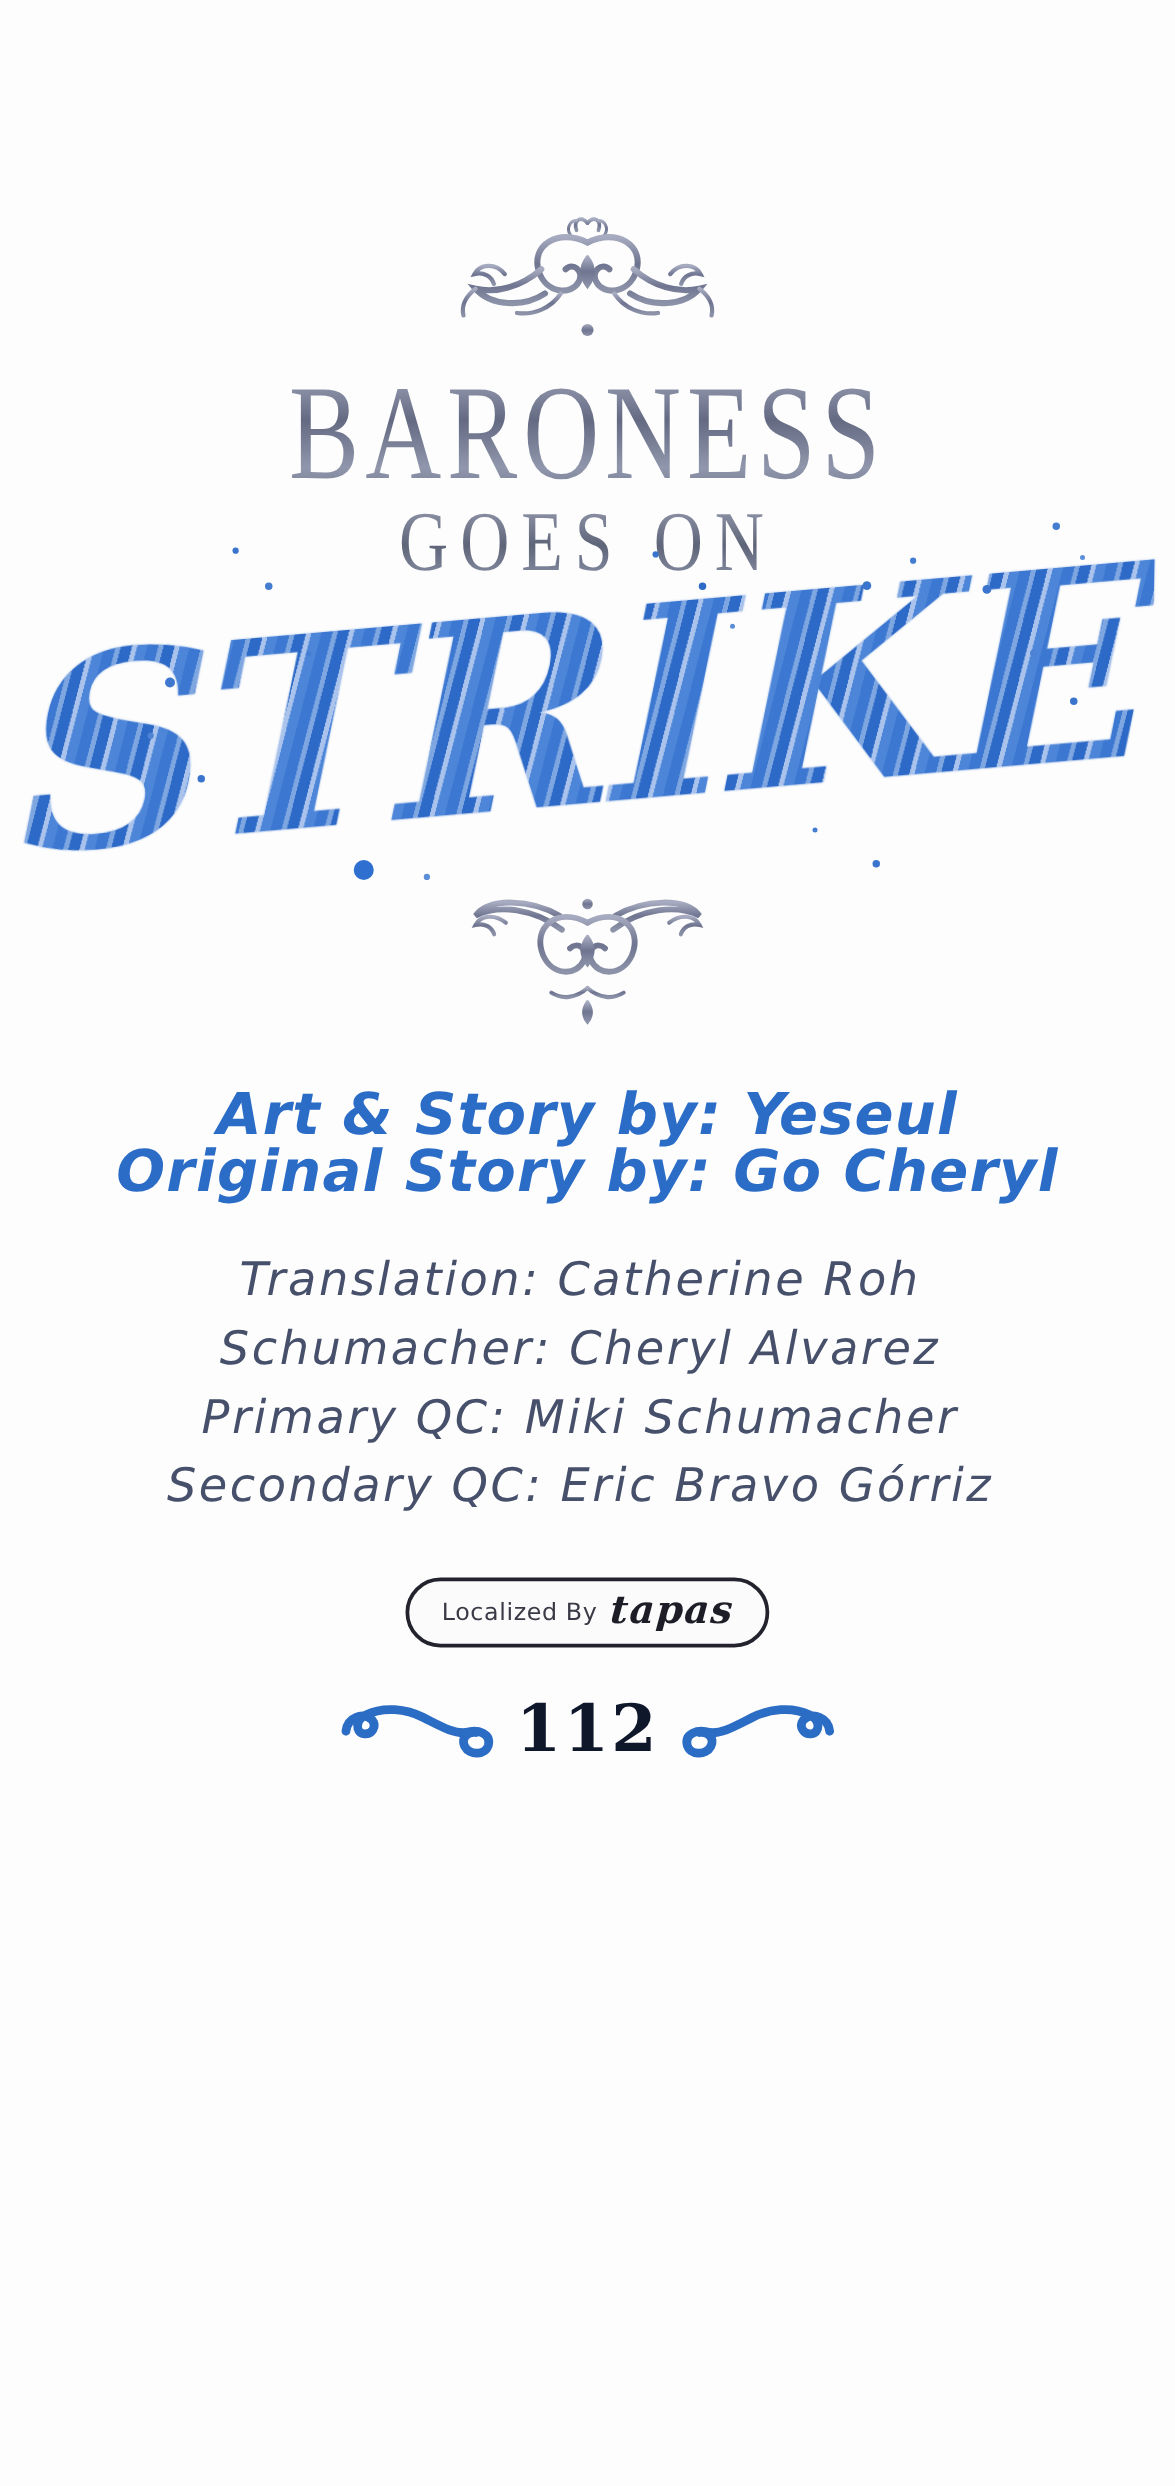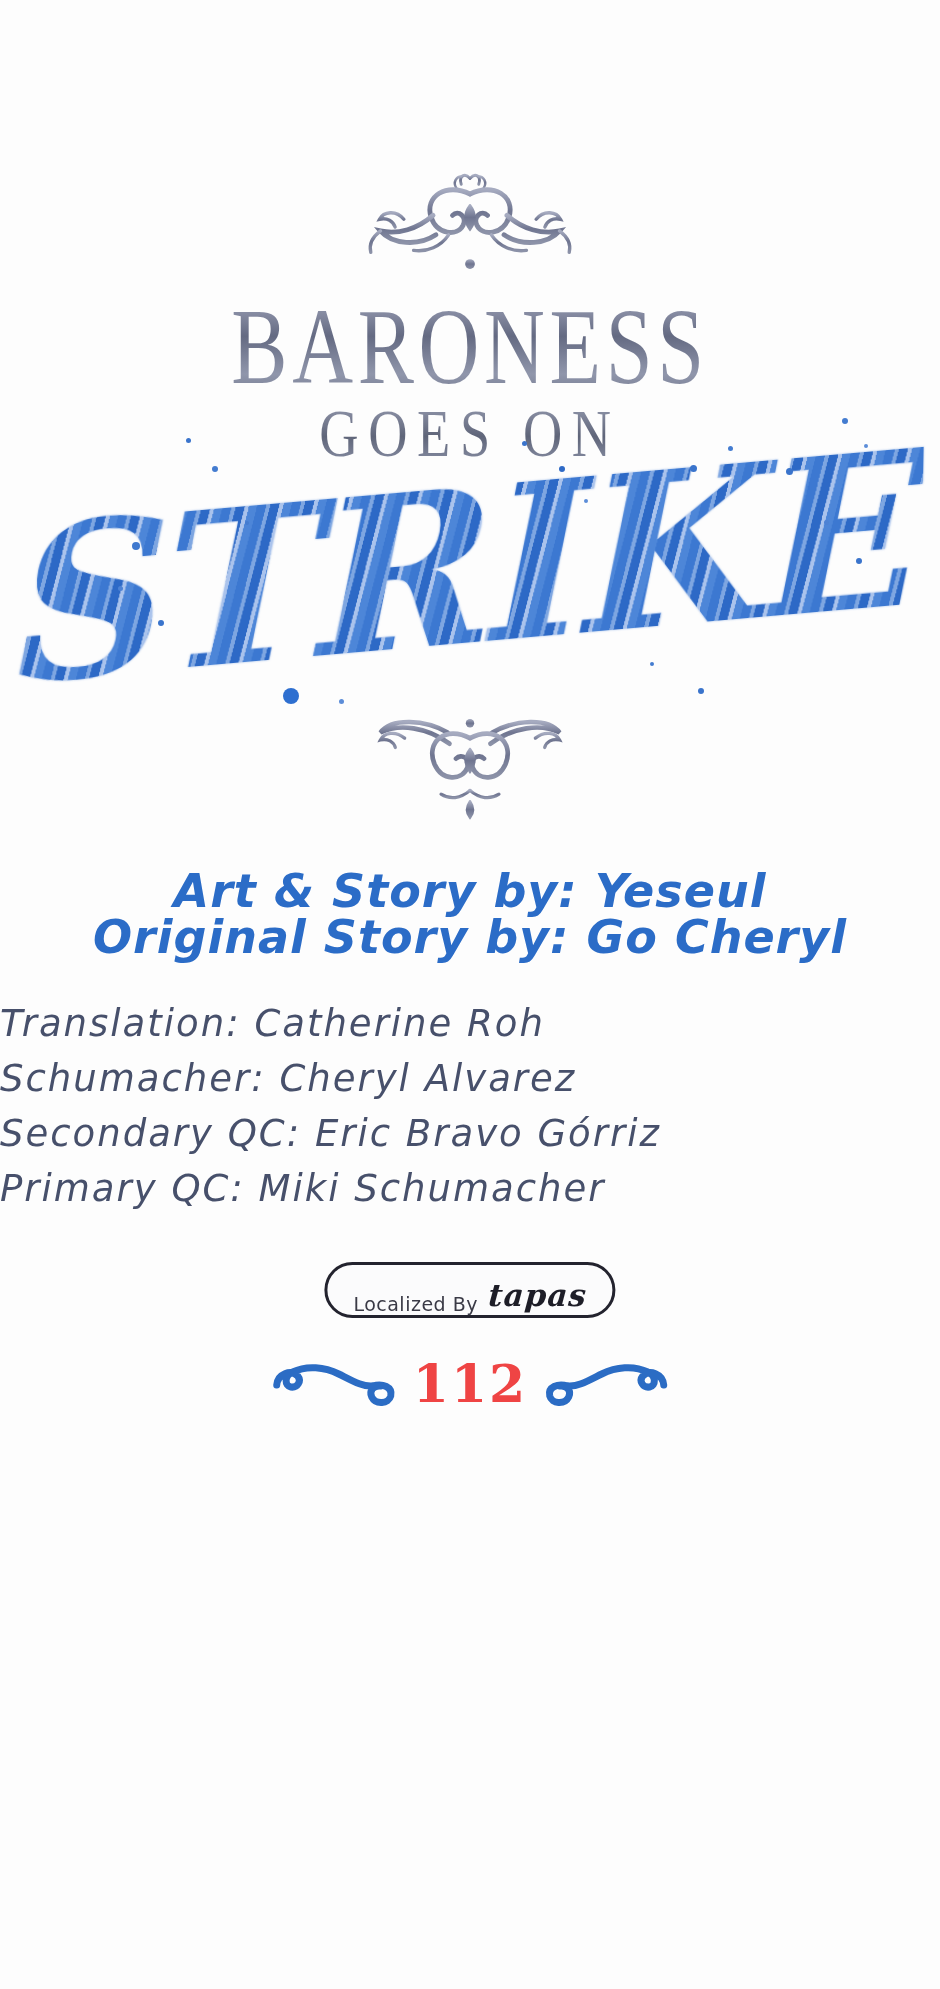--- a/index.html
+++ b/index.html
@@ -46,30 +46,30 @@
   .credit-blue{
     font-family:"DejaVu Sans","Liberation Sans",sans-serif;
     font-style:italic;font-weight:bold;
     font-size:46px;line-height:1;white-space:nowrap;letter-spacing:1px;
   }
   .credit-blue.l1{top:868px;}
   .credit-blue.l2{top:914px;}
 
   
   .staff{
-    top:996px;width:928px;text-align:left;
+    top:996px;width:928px;text-align:center;
     font-family:"DejaVu Sans","Liberation Sans",sans-serif;
     font-style:italic;font-size:37px;line-height:55px;letter-spacing:2px;
     white-space:nowrap;
   }
 
   
   .badge{
     top:1262px;height:56px;padding:0 26px;
-    display:flex;align-items:flex-end;gap:10px;
+    display:flex;align-items:center;gap:10px;
     border:3px solid #23232e;border-radius:32px;background:#fbfbfc;
     box-sizing:border-box;
   }
   .badge .prefix{font-family:"DejaVu Sans","Liberation Sans",sans-serif;
     font-size:19px;color:#3a3a46;letter-spacing:.5px;white-space:nowrap;}
   .badge .brand{font-family:"DejaVu Serif","Liberation Serif",serif;
     font-style:italic;font-weight:bold;font-size:31px;color:#1d1d27;
     letter-spacing:1px;transform:translateY(-2px) skewX(-4deg);white-space:nowrap;}
 
   
@@ -160,37 +160,37 @@
     </g>
     <circle cx="110" cy="12" r="4.5" fill="url(#silver)"></circle>
   </svg>
 
   <div class="abs-center credit-blue l1" style="color:#2b6cc7">Art &amp; Story by: Yeseul</div>
   <div class="abs-center credit-blue l2" style="color:#2b6cc7">Original Story by: Go Cheryl</div>
 
   <div class="staff" style="position:absolute;color:#47506b">
     <div>Translation: Catherine Roh</div>
     <div>Schumacher: Cheryl Alvarez</div>
+    <div>Primary QC: Miki Schumacher</div>
     <div>Secondary QC: Eric Bravo Górriz</div>
-    <div>Primary QC: Miki Schumacher</div>
   </div>
 
   <div class="abs-center badge">
     <span class="prefix">Localized By</span>
     <span class="brand">tapas</span>
   </div>
 
   <div class="abs-center chapter-row">
     <svg class="swirl" width="134" height="50" viewBox="0 0 134 50">
       <g fill="none" stroke="#2b6cc4" stroke-width="7" stroke-linecap="round">
         <path d="M10 26 C11 15 24 10 31 17 C35 22 31 29 24 28 C18 27 17 17 26 13 C40 6 58 8 72 15 C86 22 96 28 106 27"></path>
         <path d="M106 27 C116 24 126 28 124 37 C122 45 109 46 105 38 C102 32 107 26 114 27"></path>
       </g>
     </svg>
-    <span class="chapter-num" style="color:#ef4444">112</span>
+    <span class="chapter-num" style="color:#0f172a">112</span>
     <svg class="swirl flip" width="134" height="50" viewBox="0 0 134 50">
       <g fill="none" stroke="#2b6cc4" stroke-width="7" stroke-linecap="round">
         <path d="M10 26 C11 15 24 10 31 17 C35 22 31 29 24 28 C18 27 17 17 26 13 C40 6 58 8 72 15 C86 22 96 28 106 27"></path>
         <path d="M106 27 C116 24 126 28 124 37 C122 45 109 46 105 38 C102 32 107 26 114 27"></path>
       </g>
     </svg>
   </div>
 
 </div>
 

